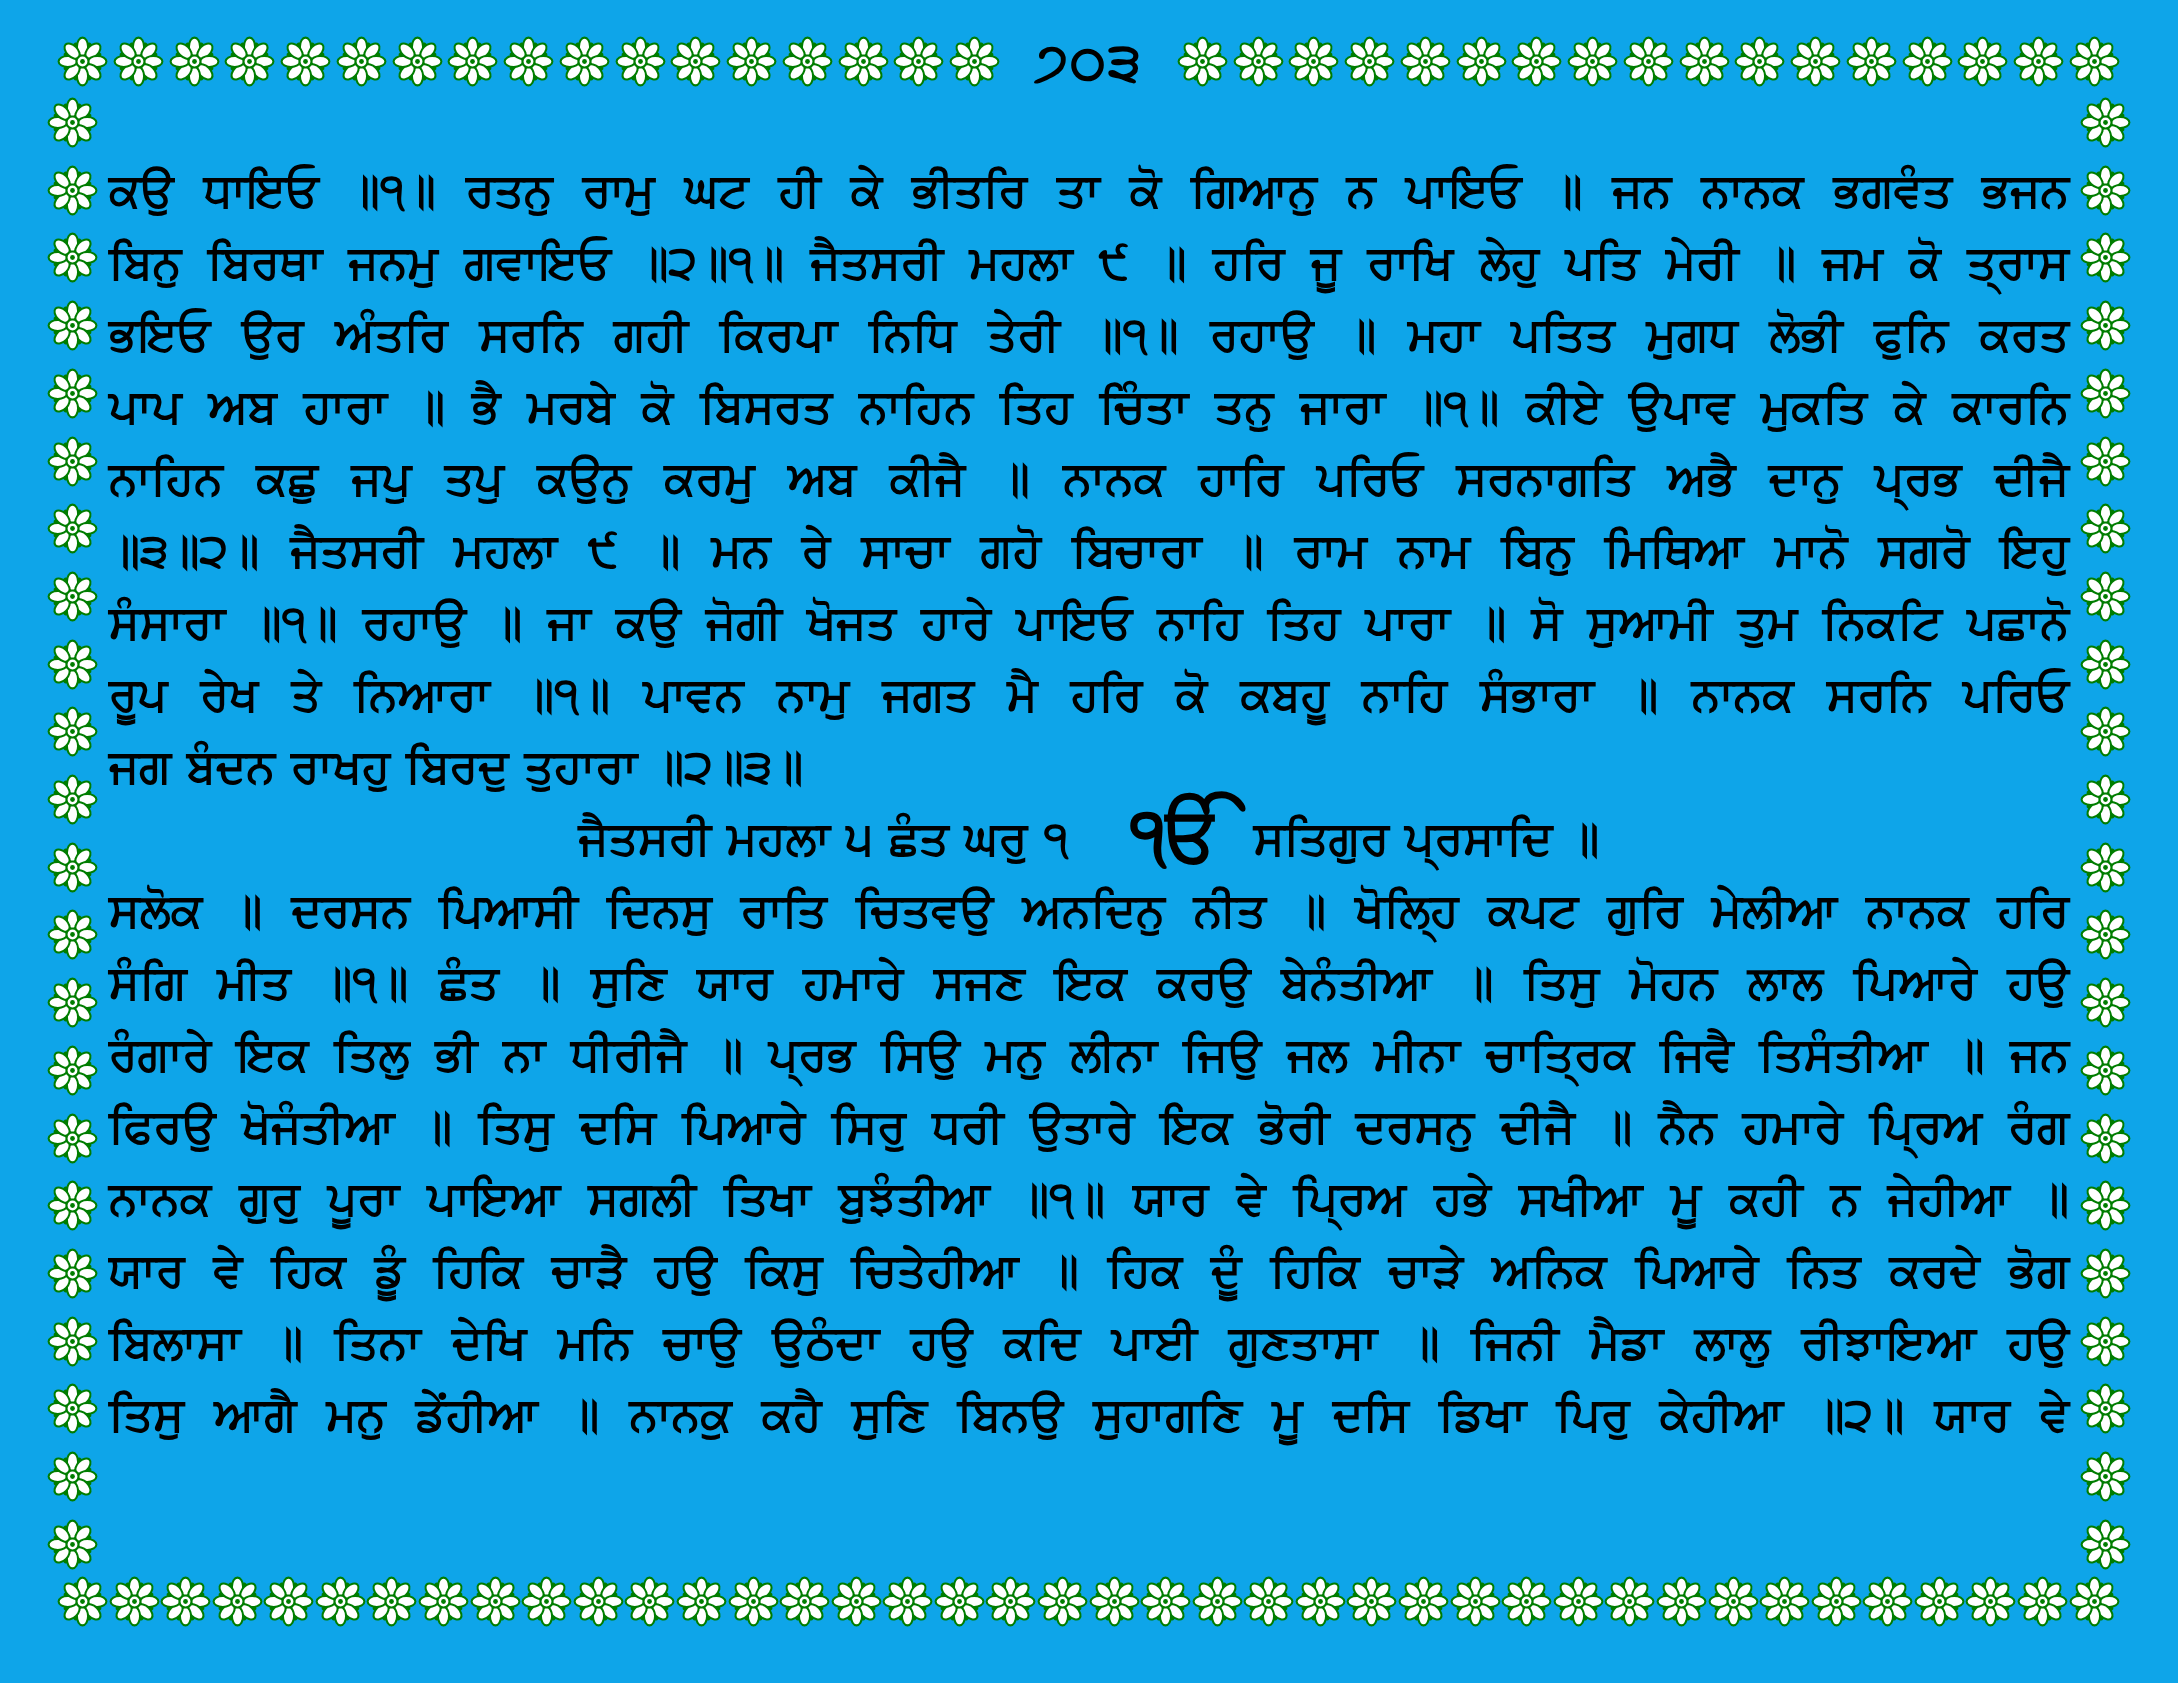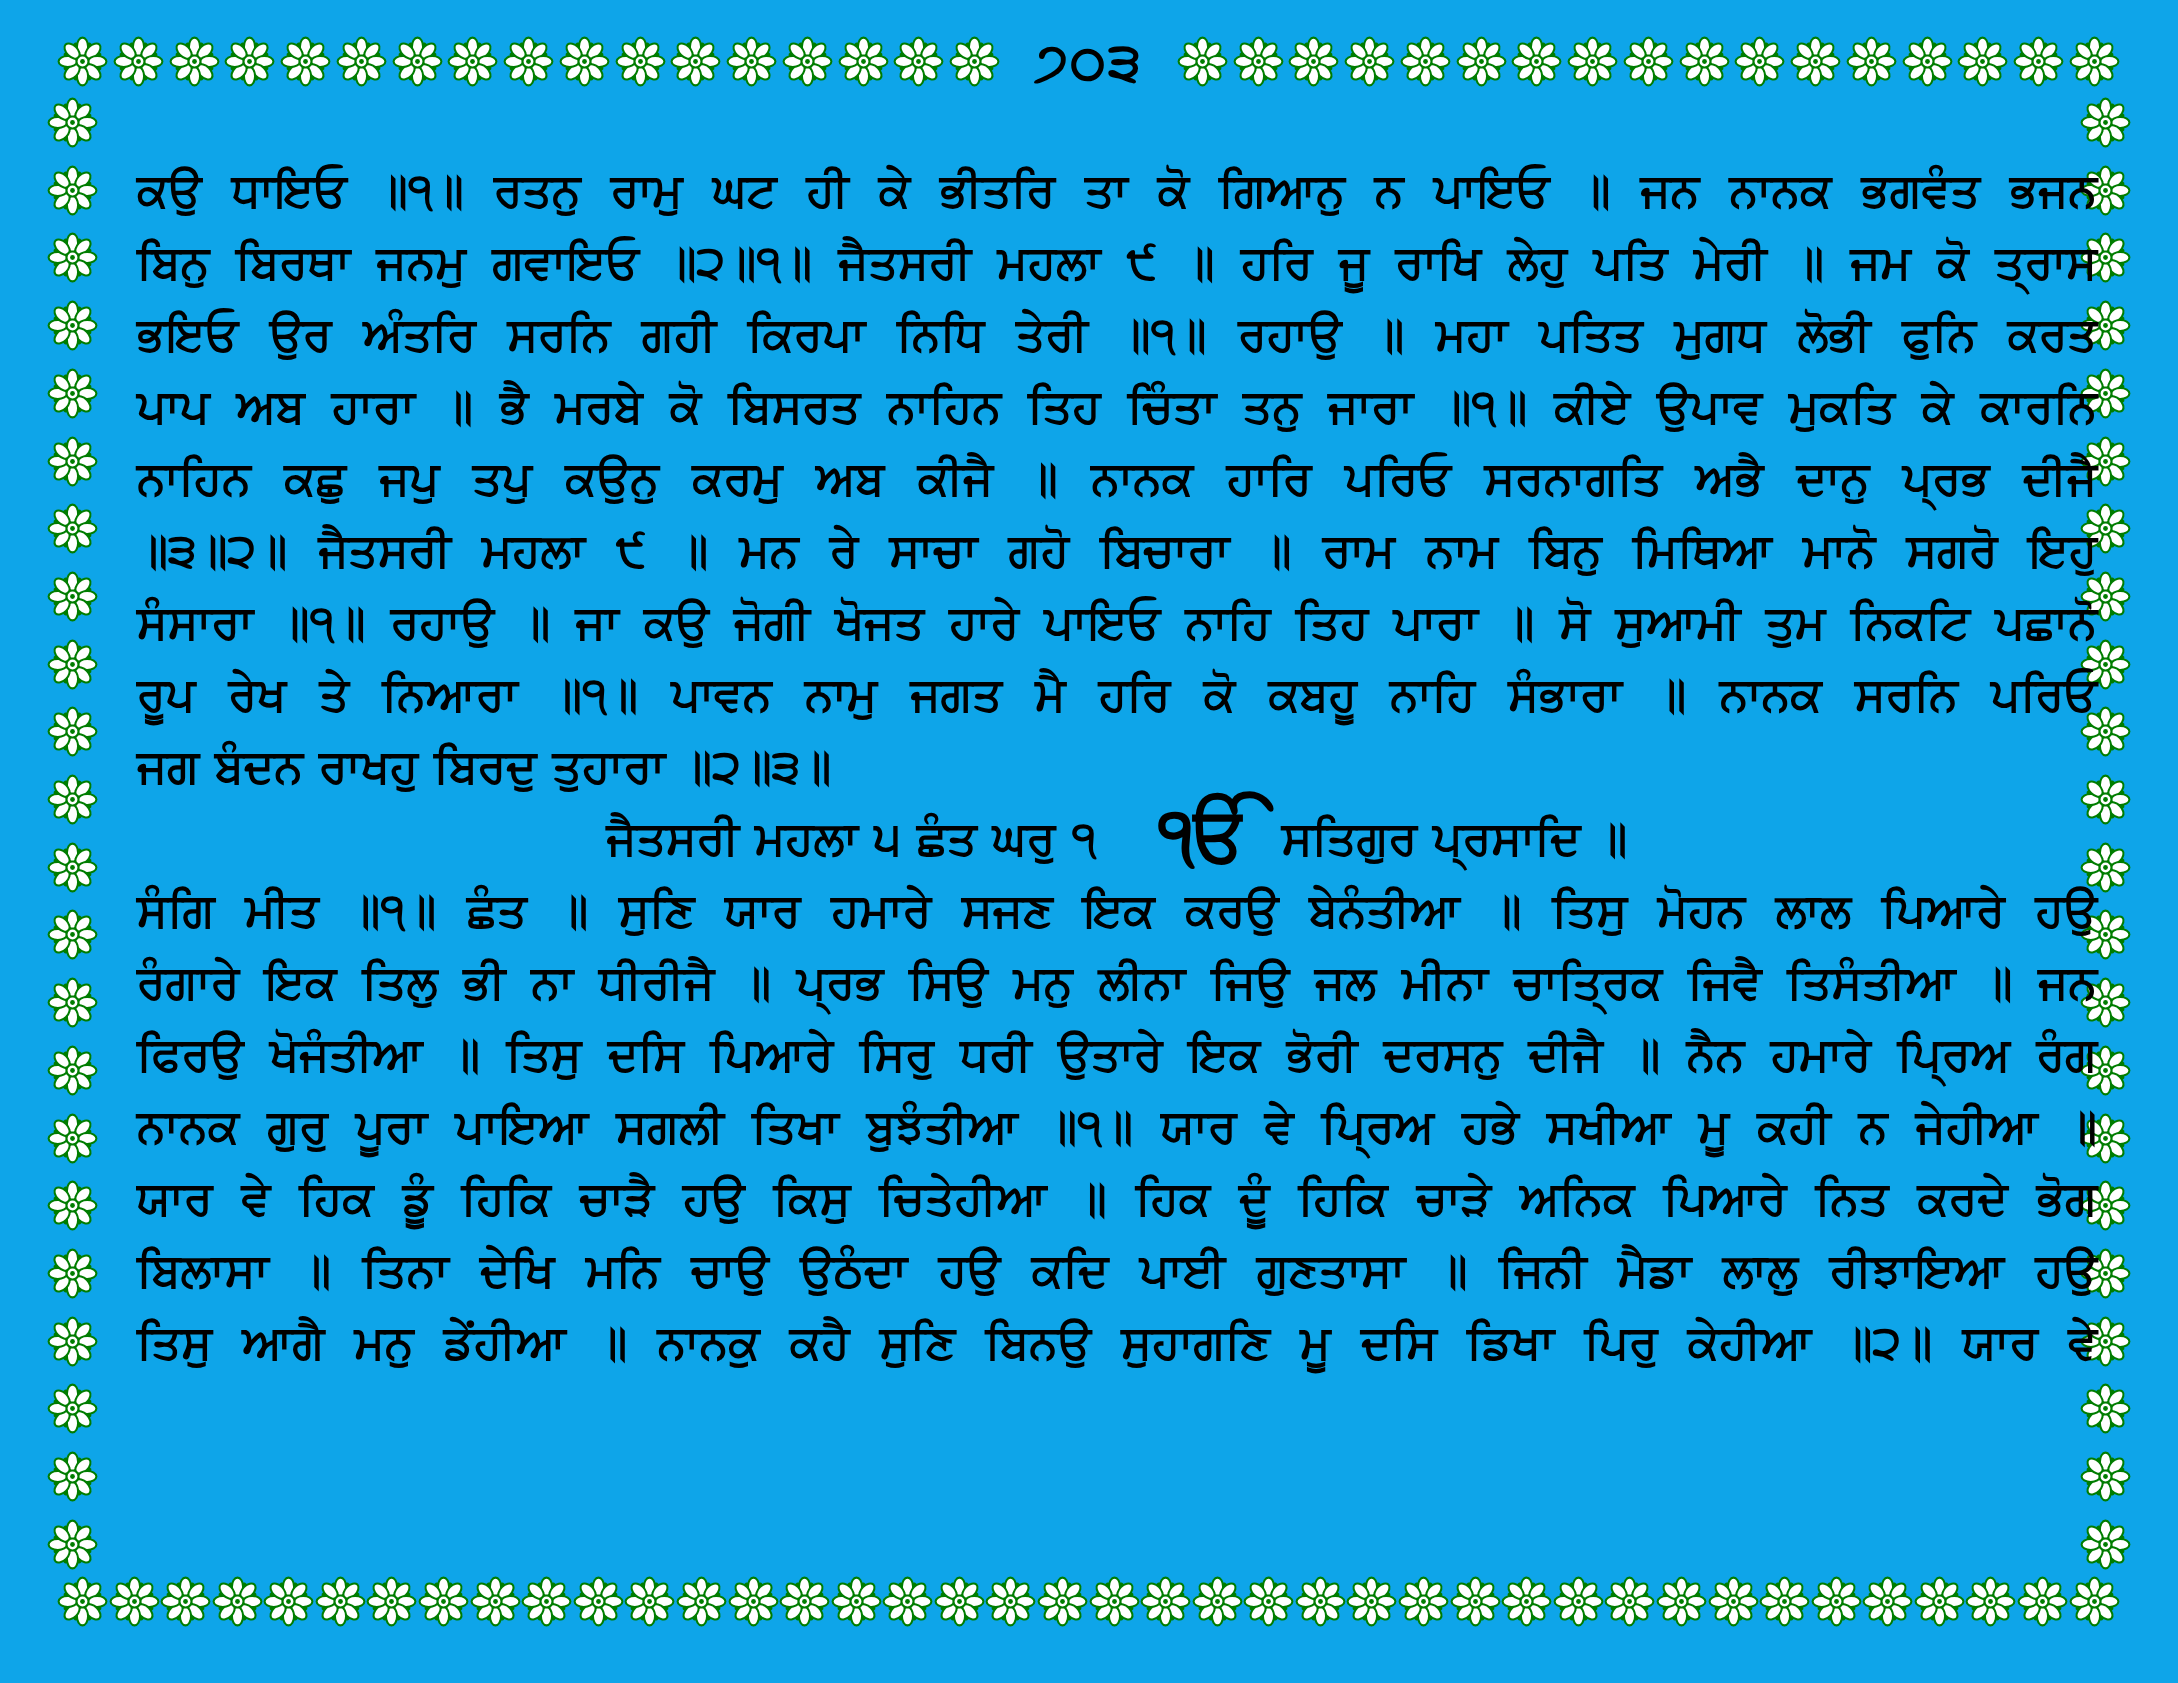--- a/index.html
+++ b/index.html
@@ -17,21 +17,21 @@
   }
   .border-bottom { position:absolute; top:1576px; left:57px; width:2063px; display:flex; justify-content:space-between; overflow:hidden; }
   .border-left, .border-right {
     position:absolute; top:97px; height:1473px; width:57px;
     display:flex; flex-direction:column; justify-content:space-between; align-items:center; overflow:hidden;
   }
   .border-left { left:44px; }
   .border-right { right:44px; }
   .text-block {
     position:absolute; left:109px; top:154px; width:1960px;
-    color:#000; font-size:46px; font-weight:600; line-height:72px;margin-left:28px;
+    color:#000; font-size:46px; font-weight:600; line-height:72px;
   }
   .line { text-align:justify; text-align-last:justify; height:72px; white-space:nowrap; }
   .line.short { text-align:left; text-align-last:left; }
   .line.heading { text-align:left; text-align-last:center; white-space:nowrap; }
   .ikonkar { font-size:75px; margin:0 16px 0 46px; vertical-align:-6px; line-height:0; }
 </style>
 </head>
 <body>
 
 <div class="page">
@@ -2893,20 +2893,21 @@
     <div class="line">ਸੰਸਾਰਾ ॥੧॥ ਰਹਾਉ ॥ ਜਾ ਕਉ ਜੋਗੀ ਖੋਜਤ ਹਾਰੇ ਪਾਇਓ ਨਾਹਿ ਤਿਹ ਪਾਰਾ ॥ ਸੋ ਸੁਆਮੀ ਤੁਮ ਨਿਕਟਿ ਪਛਾਨੋ</div>
     <div class="line">ਰੂਪ ਰੇਖ ਤੇ ਨਿਆਰਾ ॥੧॥ ਪਾਵਨ ਨਾਮੁ ਜਗਤ ਮੈ ਹਰਿ ਕੋ ਕਬਹੂ ਨਾਹਿ ਸੰਭਾਰਾ ॥ ਨਾਨਕ ਸਰਨਿ ਪਰਿਓ</div>
     <div class="line short">ਜਗ ਬੰਦਨ ਰਾਖਹੁ ਬਿਰਦੁ ਤੁਹਾਰਾ ॥੨॥੩॥</div>
 
     <div class="line heading">
       <span>ਜੈਤਸਰੀ ਮਹਲਾ ੫ ਛੰਤ ਘਰੁ ੧</span>
       <span class="ikonkar">ੴ</span>
       <span>ਸਤਿਗੁਰ ਪ੍ਰਸਾਦਿ ॥</span>
     </div>
 
+    <div class="line">ਸਲੋਕ ॥ ਦਰਸਨ ਪਿਆਸੀ ਦਿਨਸੁ ਰਾਤਿ ਚਿਤਵਉ ਅਨਦਿਨੁ ਨੀਤ ॥ ਖੋਲ੍ਹਿ ਕਪਟ ਗੁਰਿ ਮੇਲੀਆ ਨਾਨਕ ਹਰਿ</div>
     <div class="line">ਸੰਗਿ ਮੀਤ ॥੧॥ ਛੰਤ ॥ ਸੁਣਿ ਯਾਰ ਹਮਾਰੇ ਸਜਣ ਇਕ ਕਰਉ ਬੇਨੰਤੀਆ ॥ ਤਿਸੁ ਮੋਹਨ ਲਾਲ ਪਿਆਰੇ ਹਉ</div>
     <div class="line">ਰੰਗਾਰੇ ਇਕ ਤਿਲੁ ਭੀ ਨਾ ਧੀਰੀਜੈ ॥ ਪ੍ਰਭ ਸਿਉ ਮਨੁ ਲੀਨਾ ਜਿਉ ਜਲ ਮੀਨਾ ਚਾਤ੍ਰਿਕ ਜਿਵੈ ਤਿਸੰਤੀਆ ॥ ਜਨ</div>
     <div class="line">ਫਿਰਉ ਖੋਜੰਤੀਆ ॥ ਤਿਸੁ ਦਸਿ ਪਿਆਰੇ ਸਿਰੁ ਧਰੀ ਉਤਾਰੇ ਇਕ ਭੋਰੀ ਦਰਸਨੁ ਦੀਜੈ ॥ ਨੈਨ ਹਮਾਰੇ ਪ੍ਰਿਅ ਰੰਗ</div>
     <div class="line">ਨਾਨਕ ਗੁਰੁ ਪੂਰਾ ਪਾਇਆ ਸਗਲੀ ਤਿਖਾ ਬੁਝੰਤੀਆ ॥੧॥ ਯਾਰ ਵੇ ਪ੍ਰਿਅ ਹਭੇ ਸਖੀਆ ਮੂ ਕਹੀ ਨ ਜੇਹੀਆ ॥</div>
     <div class="line">ਯਾਰ ਵੇ ਹਿਕ ਡੂੰ ਹਿਕਿ ਚਾੜੈ ਹਉ ਕਿਸੁ ਚਿਤੇਹੀਆ ॥ ਹਿਕ ਦੂੰ ਹਿਕਿ ਚਾੜੇ ਅਨਿਕ ਪਿਆਰੇ ਨਿਤ ਕਰਦੇ ਭੋਗ</div>
     <div class="line">ਬਿਲਾਸਾ ॥ ਤਿਨਾ ਦੇਖਿ ਮਨਿ ਚਾਉ ਉਠੰਦਾ ਹਉ ਕਦਿ ਪਾਈ ਗੁਣਤਾਸਾ ॥ ਜਿਨੀ ਮੈਡਾ ਲਾਲੁ ਰੀਝਾਇਆ ਹਉ</div>
     <div class="line">ਤਿਸੁ ਆਗੈ ਮਨੁ ਡੇਂਹੀਆ ॥ ਨਾਨਕੁ ਕਹੈ ਸੁਣਿ ਬਿਨਉ ਸੁਹਾਗਣਿ ਮੂ ਦਸਿ ਡਿਖਾ ਪਿਰੁ ਕੇਹੀਆ ॥੨॥ ਯਾਰ ਵੇ</div>
   </div>
 
 </div>

